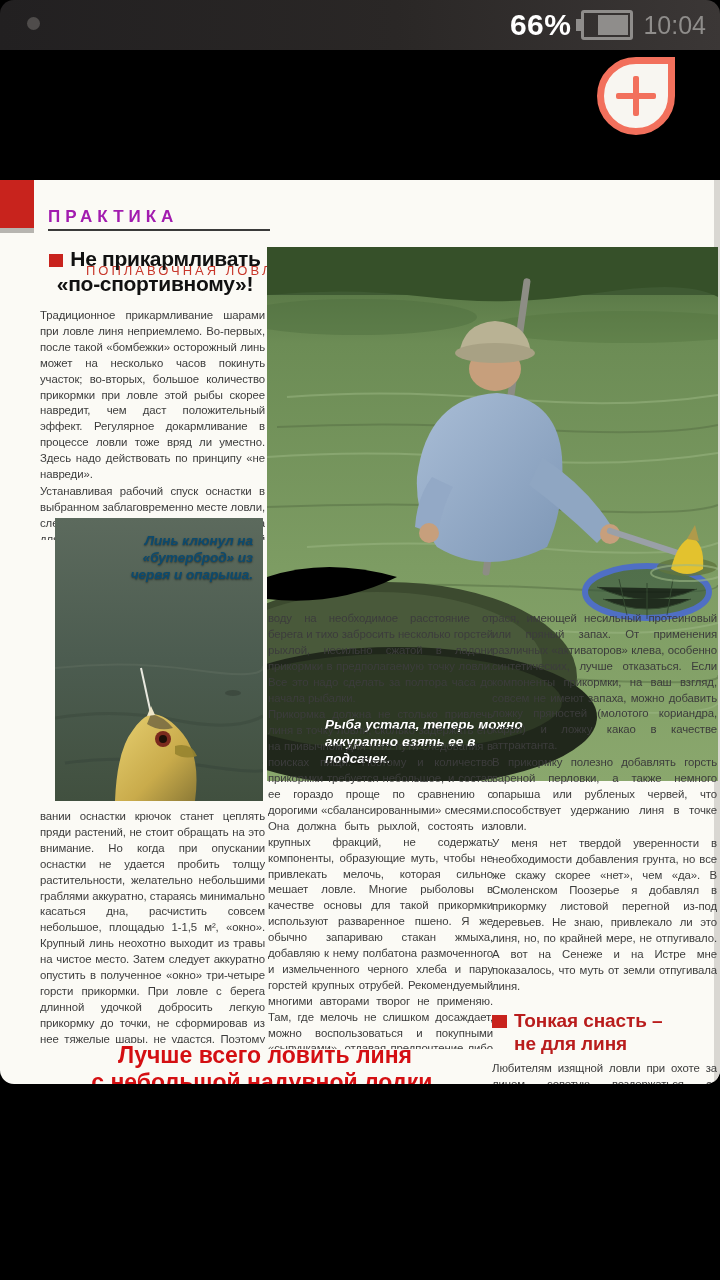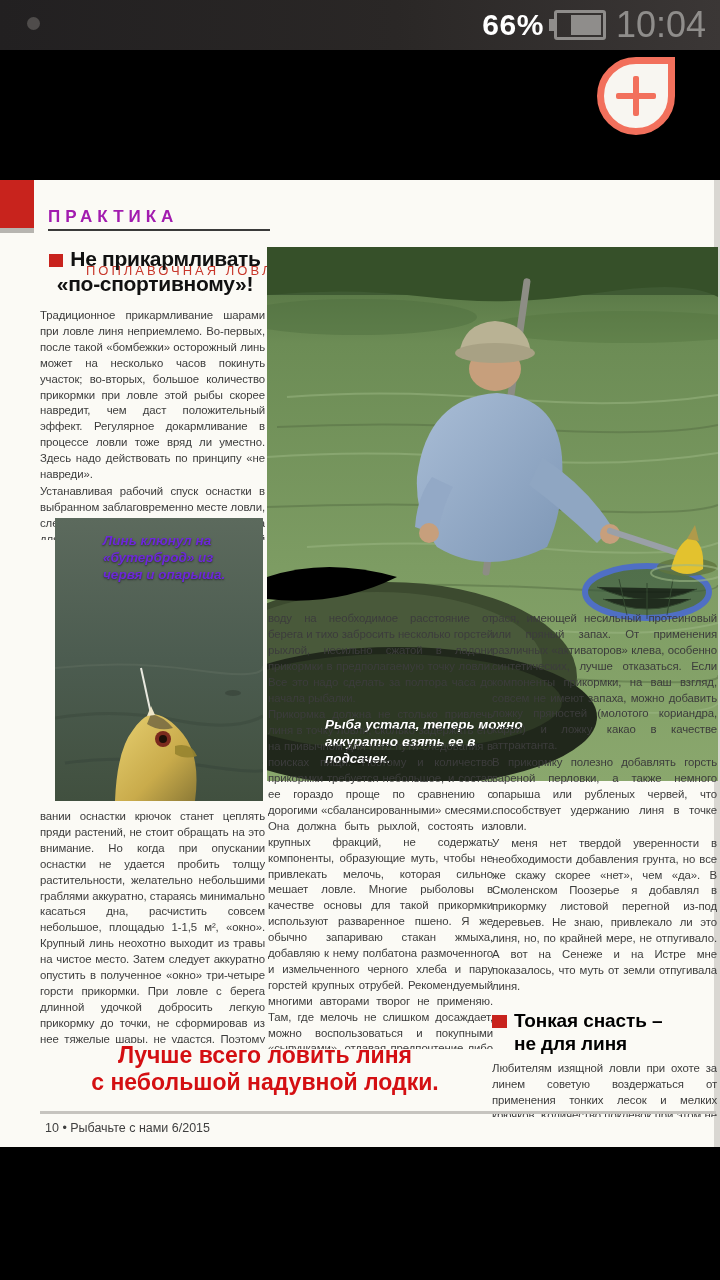--- a/index.html
+++ b/index.html
@@ -1,28 +1,28 @@
 <!DOCTYPE html>
 <html><head>
 <meta charset="utf-8">
 <style>
   html,body{margin:0;padding:0;background:#000;}
-  #screen{position:relative;width:720px;height:1280px;background:#000;overflow:hidden;
-    font-family:"Liberation Sans","DejaVu Sans",sans-serif;}
+  #screen{position:relative;width:720px;height:1084px;background:#000;overflow:hidden;
+    font-family:"Liberation Sans","DejaVu Sans",sans-serif;border-radius:14px;}
 
   
   #statusbar{position:absolute;left:0;top:0;width:720px;height:50px;
     background:linear-gradient(90deg,#222021 0%,#2a2726 55%,#3b3736 100%);}
   #statusbar .dot{position:absolute;left:27px;top:17px;width:13px;height:13px;border-radius:50%;background:#4f4c4b;}
   #statusbar .right{position:absolute;right:14px;top:0;height:50px;display:flex;align-items:center;gap:10px;}
   #battery-percent{color:#fff;font-size:30px;font-weight:bold;letter-spacing:0.5px;}
   #battery-icon{position:relative;width:46px;height:24px;border:3px solid #8f8d8b;border-radius:3px;}
   #battery-icon .nub{position:absolute;left:-8px;top:6px;width:5px;height:12px;background:#8f8d8b;}
   #battery-icon .fill{position:absolute;right:2px;top:2px;bottom:2px;width:66%;background:#8f8d8b;}
-  #clock{color:#8f8d8b;font-size:36px;}
+  #clock{color:#8f8d8b;font-size:25px;}
 
   
   #fab{position:absolute;left:597px;top:57px;width:78px;height:78px;background:#f8f6f1;
     border:7px solid #f2705c;border-radius:50% 0 50% 50%;box-sizing:border-box;}
   #fab .plus-h,#fab .plus-v{position:absolute;background:#f2705c;border-radius:2px;}
   #fab .plus-h{left:12px;top:29px;width:40px;height:6px;}
   #fab .plus-v{left:29px;top:12px;width:6px;height:40px;}
 
   
   #page{position:absolute;left:0;top:180px;width:720px;height:967px;background:#fbfaf5;}
@@ -43,28 +43,28 @@
 
   .bodycol{position:absolute;width:225px;font-size:11.4px;line-height:15.9px;color:#3c3c3c;
     text-align:justify;letter-spacing:-0.1px;}
   .bodycol p{margin:0 0 1px 0;}
   #col1{left:40px;top:128px;height:232px;overflow:hidden;}
   #col1-cont{left:40px;top:629px;height:234px;overflow:hidden;}
   #col2{left:268px;top:431px;height:438px;overflow:hidden;}
   #col3{left:492px;top:431px;height:506px;overflow:hidden;}
 
   
-  #section2-title{margin:14px 0 6px 0;font-size:19px;line-height:23px;font-weight:bold;color:#000000;text-align:left;}
+  #section2-title{margin:14px 0 6px 0;font-size:19px;line-height:23px;font-weight:bold;color:#b91c1c;text-align:left;}
   #section2-title .red-bullet{width:15px;height:13px;vertical-align:-1px;}
   #section2-title .l2{padding-left:22px;}
 
   
   #fish-photo{position:absolute;left:55px;top:338px;width:208px;height:283px;overflow:hidden;}
-  #fish-caption{position:absolute;right:10px;top:14px;width:150px;color:#6d28d9;font-style:italic;
-    font-weight:bold;font-size:13.5px;line-height:17px;text-shadow:0 1px 2px rgba(0,0,0,.5);}
+  #fish-caption{position:absolute;right:10px;top:14px;width:150px;color:#0c4a6e;font-style:italic;
+    font-weight:bold;font-size:13.5px;line-height:17px;text-align:right;text-shadow:0 1px 2px rgba(0,0,0,.5);}
 
   #main-photo{position:absolute;left:267px;top:67px;width:451px;height:534px;overflow:hidden;}
   #photo-caption{position:absolute;left:14px;bottom:14px;width:200px;color:#fff;font-style:italic;
     font-weight:bold;font-size:13.5px;line-height:17px;text-shadow:0 1px 2px rgba(0,0,0,.5);margin-left:44px;}
 
   
   #pullquote{position:absolute;left:40px;top:862px;width:450px;text-align:center;
     color:#d40f12;font-weight:bold;font-size:23px;line-height:27px;}
 
   

